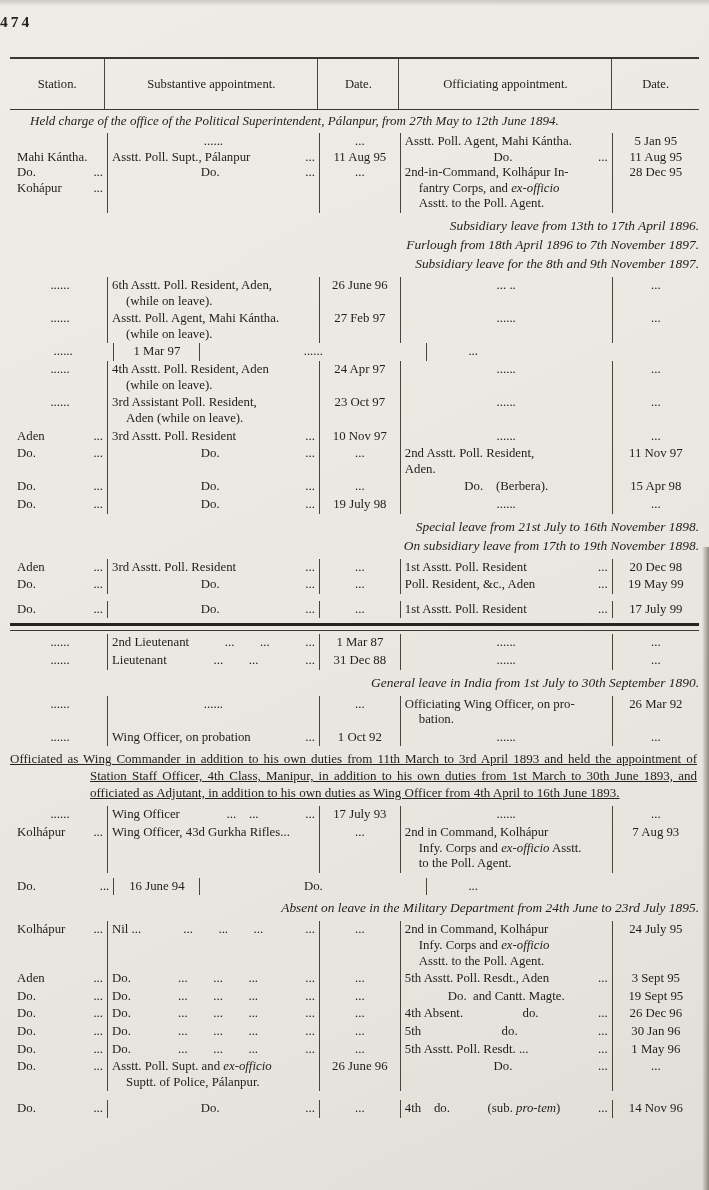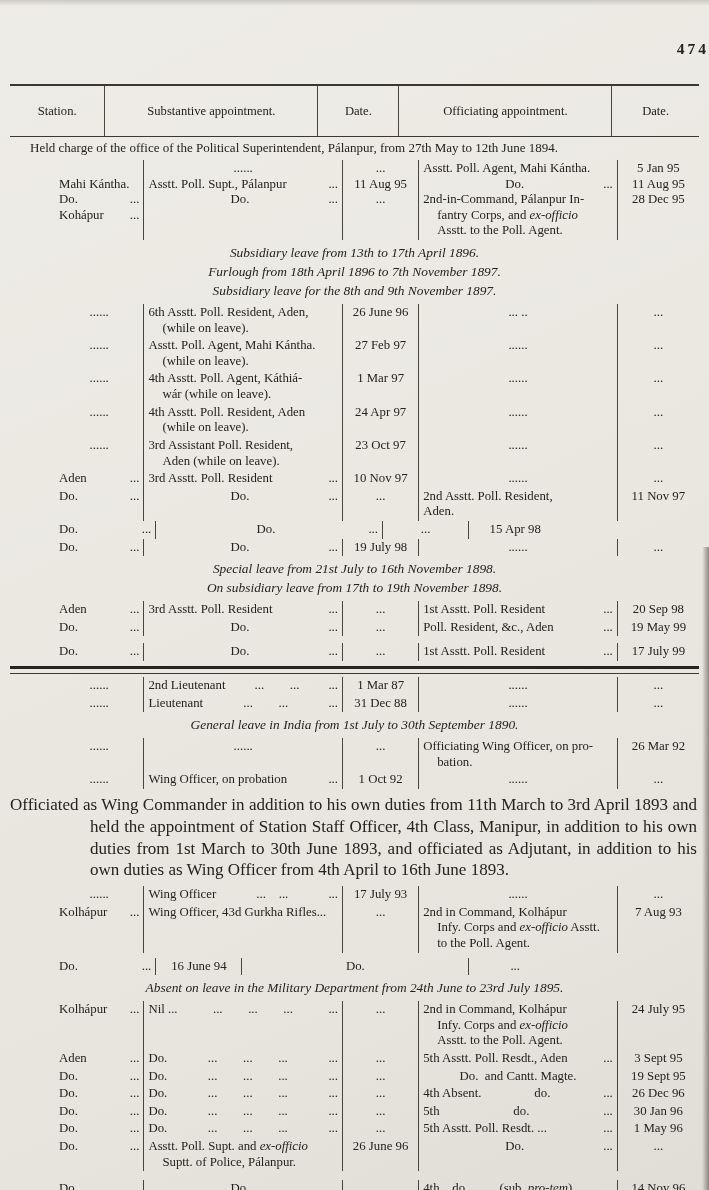--- a/index.html
+++ b/index.html
@@ -6,51 +6,51 @@
   .page{
     width:709px;height:1190px;margin:0 auto;position:relative;overflow:hidden;
     background:linear-gradient(155deg,#eeece6 0%,#eae8e1 45%,#e6e4dc 78%,#dfddd5 100%);
     font-family:"Liberation Serif","DejaVu Serif",serif;
     color:#25221e;
   }
   .scan-edge-right{position:absolute;top:46%;right:0;bottom:0;width:7px;
     background:linear-gradient(to left,rgba(52,46,38,.50),rgba(52,46,38,0));pointer-events:none;}
   .scan-edge-top{position:absolute;top:0;left:0;right:0;height:6px;
     background:linear-gradient(to bottom,rgba(52,46,38,.18),rgba(52,46,38,0));pointer-events:none;}
-  .pageno{ text-align:right;padding-top:13px;font-size:15.5px;font-weight:bold;letter-spacing:3px;margin-top:27px;}
+  .pageno{ text-align:left;padding-top:13px;font-size:15.5px;font-weight:bold;letter-spacing:3px;}
   .sheet{margin:26px 10px 0 10px;}
   
   .thead{display:flex;align-items:stretch;border-top:2px solid #3c3831;border-bottom:1.4px solid #3c3831;min-height:50px;}
   .thead>div{display:flex;align-items:center;justify-content:center;text-align:center;
     font-size:12.6px;padding:3px 4px;}
   .thead>div+div{border-left:1px solid #4a453c;}
   
   .cs{width:13.4%;}
   .cb{width:31.6%;}
   .cd{width:11.2%;}
   .co{width:31.6%;}
   .cd2{width:12.2%;}
   
   .rows-block{padding:2px 0;}
   .row{display:flex;align-items:stretch;font-size:12.8px;line-height:1.22;}
   .row>div{padding:1px 4px;}
   .row>div+div{border-left:1px solid #4a453c;}
-  .row .cs{padding-left:7px;margin-left:42px;}
+  .row .cs{padding-left:7px;}
   .ln{white-space:pre-wrap;min-height:15px;}
   .flex2{display:flex;justify-content:space-between;}
   .flex3{display:flex;}
   .flex3 .lc{flex:1;text-align:center;}
   .lt,.lc,.lr{white-space:pre-wrap;}
   .ind{padding-left:14px;}
   .cd .ln,.cd2 .ln{text-align:center;}
   
-  .note{font-size:13px;padding:3px 2px 2px 20px;}
-  .leave{font-style:italic;text-align:center;font-size:13.4px;margin:3px 0;}
-  .para{font-size:17px;line-height:1.28;padding:3px 2px 3px 80px;text-indent:-80px;
-    text-align:justify;}
+  .note{font-size:13px;padding:3px 2px 2px 20px;font-style:italic;}
+  .leave{font-style:italic;text-align:right;font-size:13.4px;margin:3px 0;}
+  .para{font-size:13px;line-height:1.28;padding:3px 2px 3px 80px;text-indent:-80px;
+    text-align:justify;text-decoration:underline;}
   .hdivider{border-top:3.5px solid #272420;margin:3px 0 4px 0;}
   .hrule{border-top:1.6px solid #3c3831;margin:2px 0 1px 0;}
   
   .bio{font-size:13.3px;line-height:1.36;padding:9px 16px 7px 16px;text-align:justify;
     text-align-last:center;}
   .bio .rank{font-variant:small-caps;letter-spacing:.6px;font-size:12.6px;padding-left:26px;}
   .bio .person{font-weight:bold;font-size:15.4px;letter-spacing:.3px;}
   i{font-style:italic;}
 </style>
 </head>
@@ -84,21 +84,21 @@
               <div class="ln flex3"><span class="lt">&nbsp;</span><span class="lc">Do.</span><span class="lr">...</span></div>
             </div>
             <div class="cd">
               <div class="ln flex3"><span class="lt">&nbsp;</span><span class="lc">...</span><span class="lr">&nbsp;</span></div>
               <div class="ln flex3"><span class="lt">&nbsp;</span><span class="lc">11 Aug 95</span><span class="lr">&nbsp;</span></div>
               <div class="ln flex3"><span class="lt">&nbsp;</span><span class="lc">...</span><span class="lr">&nbsp;</span></div>
             </div>
             <div class="co">
               <div class="ln">Asstt. Poll. Agent, Mahi Kántha.</div>
               <div class="ln flex3"><span class="lt">&nbsp;</span><span class="lc">Do.</span><span class="lr">...</span></div>
-              <div class="ln">2nd-in-Command, Pálanpur In-</div>
+              <div class="ln">2nd-in-Command, Kolhápur In-</div>
               <div class="ln ind">fantry Corps, and <i>ex-officio</i></div>
               <div class="ln ind">Asstt. to the Poll. Agent.</div>
             </div>
             <div class="cd2">
               <div class="ln flex3"><span class="lt">&nbsp;</span><span class="lc">5 Jan 95</span><span class="lr">&nbsp;</span></div>
               <div class="ln flex3"><span class="lt">&nbsp;</span><span class="lc">11 Aug 95</span><span class="lr">&nbsp;</span></div>
               <div class="ln flex3"><span class="lt">&nbsp;</span><span class="lc">28 Dec 95</span><span class="lr">&nbsp;</span></div>
             </div>
           </div>
         </div>
@@ -139,24 +139,20 @@
               <div class="ln flex3"><span class="lt">&nbsp;</span><span class="lc">......</span><span class="lr">&nbsp;</span></div>
             </div>
             <div class="cd2">
               <div class="ln flex3"><span class="lt">&nbsp;</span><span class="lc">...</span><span class="lr">&nbsp;</span></div>
             </div>
           </div>
           <div class="row">
             <div class="cs">
               <div class="ln flex3"><span class="lt">&nbsp;</span><span class="lc">......</span><span class="lr">&nbsp;</span></div>
             </div>
-            <div class="cb">
-              <div class="ln">4th Asstt. Poll. Agent, Káthiá-</div>
-              <div class="ln ind">wár (while on leave).</div>
-            </div>
             <div class="cd">
               <div class="ln flex3"><span class="lt">&nbsp;</span><span class="lc">1 Mar 97</span><span class="lr">&nbsp;</span></div>
             </div>
             <div class="co">
               <div class="ln flex3"><span class="lt">&nbsp;</span><span class="lc">......</span><span class="lr">&nbsp;</span></div>
             </div>
             <div class="cd2">
               <div class="ln flex3"><span class="lt">&nbsp;</span><span class="lc">...</span><span class="lr">&nbsp;</span></div>
             </div>
           </div>
@@ -234,20 +230,23 @@
           <div class="row">
             <div class="cs">
               <div class="ln flex2"><span class="lt">Do.</span><span class="lr">...</span></div>
             </div>
             <div class="cb">
               <div class="ln flex3"><span class="lt">&nbsp;</span><span class="lc">Do.</span><span class="lr">...</span></div>
             </div>
             <div class="cd">
               <div class="ln flex3"><span class="lt">&nbsp;</span><span class="lc">...</span><span class="lr">&nbsp;</span></div>
             </div>
+            <div class="co">
+              <div class="ln flex3"><span class="lt">&nbsp;</span><span class="lc">Do. (Berbera).</span><span class="lr">&nbsp;</span></div>
+            </div>
             <div class="cd2">
               <div class="ln flex3"><span class="lt">&nbsp;</span><span class="lc">15 Apr 98</span><span class="lr">&nbsp;</span></div>
             </div>
           </div>
           <div class="row">
             <div class="cs">
               <div class="ln flex2"><span class="lt">Do.</span><span class="lr">...</span></div>
             </div>
             <div class="cb">
               <div class="ln flex3"><span class="lt">&nbsp;</span><span class="lc">Do.</span><span class="lr">...</span></div>
@@ -273,21 +272,21 @@
             <div class="cb">
               <div class="ln flex2"><span class="lt">3rd Asstt. Poll. Resident</span><span class="lr">...</span></div>
             </div>
             <div class="cd">
               <div class="ln flex3"><span class="lt">&nbsp;</span><span class="lc">...</span><span class="lr">&nbsp;</span></div>
             </div>
             <div class="co">
               <div class="ln flex2"><span class="lt">1st Asstt. Poll. Resident</span><span class="lr">...</span></div>
             </div>
             <div class="cd2">
-              <div class="ln flex3"><span class="lt">&nbsp;</span><span class="lc">20 Sep 98</span><span class="lr">&nbsp;</span></div>
+              <div class="ln flex3"><span class="lt">&nbsp;</span><span class="lc">20 Dec 98</span><span class="lr">&nbsp;</span></div>
             </div>
           </div>
           <div class="row">
             <div class="cs">
               <div class="ln flex2"><span class="lt">Do.</span><span class="lr">...</span></div>
             </div>
             <div class="cb">
               <div class="ln flex3"><span class="lt">&nbsp;</span><span class="lc">Do.</span><span class="lr">...</span></div>
             </div>
             <div class="cd">

